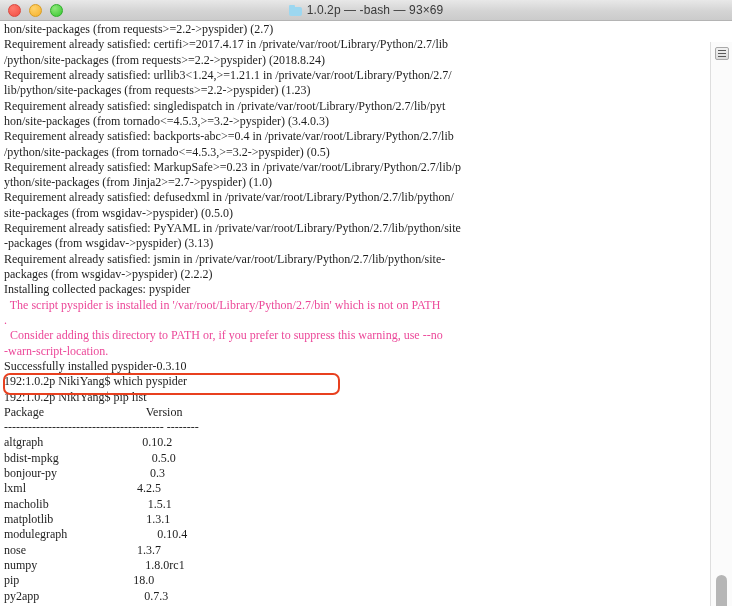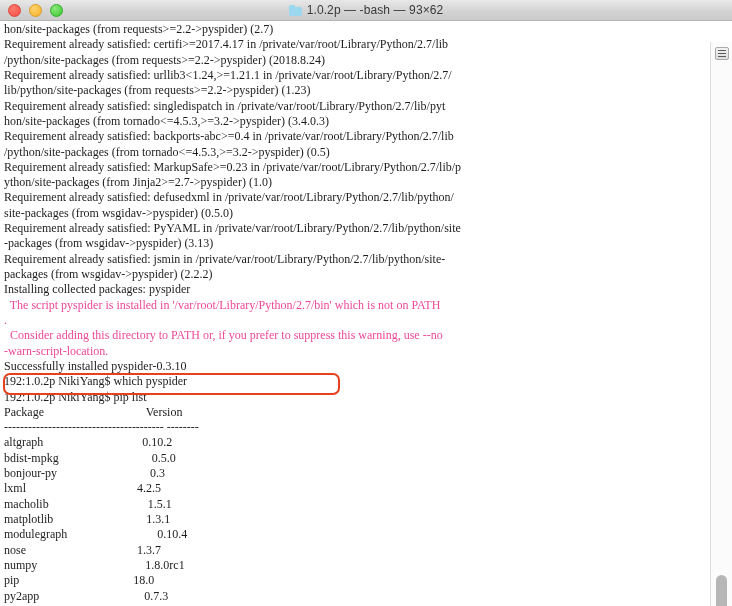--- a/index.html
+++ b/index.html
@@ -172,21 +172,21 @@
     <div class="traffic-lights">
       <span class="tl tl-close"></span>
       <span class="tl tl-min"></span>
       <span class="tl tl-max"></span>
     </div>
     <div id="title-wrap">
       <span id="folder-icon">
         <span class="tab"></span>
           <span class="body"></span>
       </span>
-      <span id="title-text">1.0.2p — -bash — 93×62</span>
+      <span id="title-text">1.0.2p — -bash — 93×69</span>
     </div>
   </div>
 
   <div id="term">
     <div id="term-text"><span class="line">hon/site-packages (from requests&gt;=2.2-&gt;pyspider) (2.7)</span><span class="line">Requirement already satisfied: certifi&gt;=2017.4.17 in /private/var/root/Library/Python/2.7/lib</span><span class="line">/python/site-packages (from requests&gt;=2.2-&gt;pyspider) (2018.8.24)</span><span class="line">Requirement already satisfied: urllib3&lt;1.24,&gt;=1.21.1 in /private/var/root/Library/Python/2.7/</span><span class="line">lib/python/site-packages (from requests&gt;=2.2-&gt;pyspider) (1.23)</span><span class="line">Requirement already satisfied: singledispatch in /private/var/root/Library/Python/2.7/lib/pyt</span><span class="line">hon/site-packages (from tornado&lt;=4.5.3,&gt;=3.2-&gt;pyspider) (3.4.0.3)</span><span class="line">Requirement already satisfied: backports-abc&gt;=0.4 in /private/var/root/Library/Python/2.7/lib</span><span class="line">/python/site-packages (from tornado&lt;=4.5.3,&gt;=3.2-&gt;pyspider) (0.5)</span><span class="line">Requirement already satisfied: MarkupSafe&gt;=0.23 in /private/var/root/Library/Python/2.7/lib/p</span><span class="line">ython/site-packages (from Jinja2&gt;=2.7-&gt;pyspider) (1.0)</span><span class="line">Requirement already satisfied: defusedxml in /private/var/root/Library/Python/2.7/lib/python/</span><span class="line">site-packages (from wsgidav-&gt;pyspider) (0.5.0)</span><span class="line">Requirement already satisfied: PyYAML in /private/var/root/Library/Python/2.7/lib/python/site</span><span class="line">-packages (from wsgidav-&gt;pyspider) (3.13)</span><span class="line">Requirement already satisfied: jsmin in /private/var/root/Library/Python/2.7/lib/python/site-</span><span class="line">packages (from wsgidav-&gt;pyspider) (2.2.2)</span><span class="line">Installing collected packages: pyspider</span><span class="line warn">  The script pyspider is installed in '/var/root/Library/Python/2.7/bin' which is not on PATH</span><span class="line warn">.</span><span class="line warn">  Consider adding this directory to PATH or, if you prefer to suppress this warning, use --no</span><span class="line warn">-warn-script-location.</span><span class="line">Successfully installed pyspider-0.3.10</span><span class="line">192:1.0.2p NikiYang$ which pyspider</span><span class="line">192:1.0.2p NikiYang$ pip list</span><span class="line">Package                                  Version</span><span class="line">---------------------------------------- --------</span><span class="line">altgraph                                 0.10.2</span><span class="line">bdist-mpkg                               0.5.0</span><span class="line">bonjour-py                               0.3</span><span class="line">lxml                                     4.2.5</span><span class="line">macholib                                 1.5.1</span><span class="line">matplotlib                               1.3.1</span><span class="line">modulegraph                              0.10.4</span><span class="line">nose                                     1.3.7</span><span class="line">numpy                                    1.8.0rc1</span><span class="line">pip                                      18.0</span><span class="line">py2app                                   0.7.3</span></div>
     <div id="redbox"></div>
 
     <div id="scrollbar">
       <div id="scroll-widget">
         <i></i>

